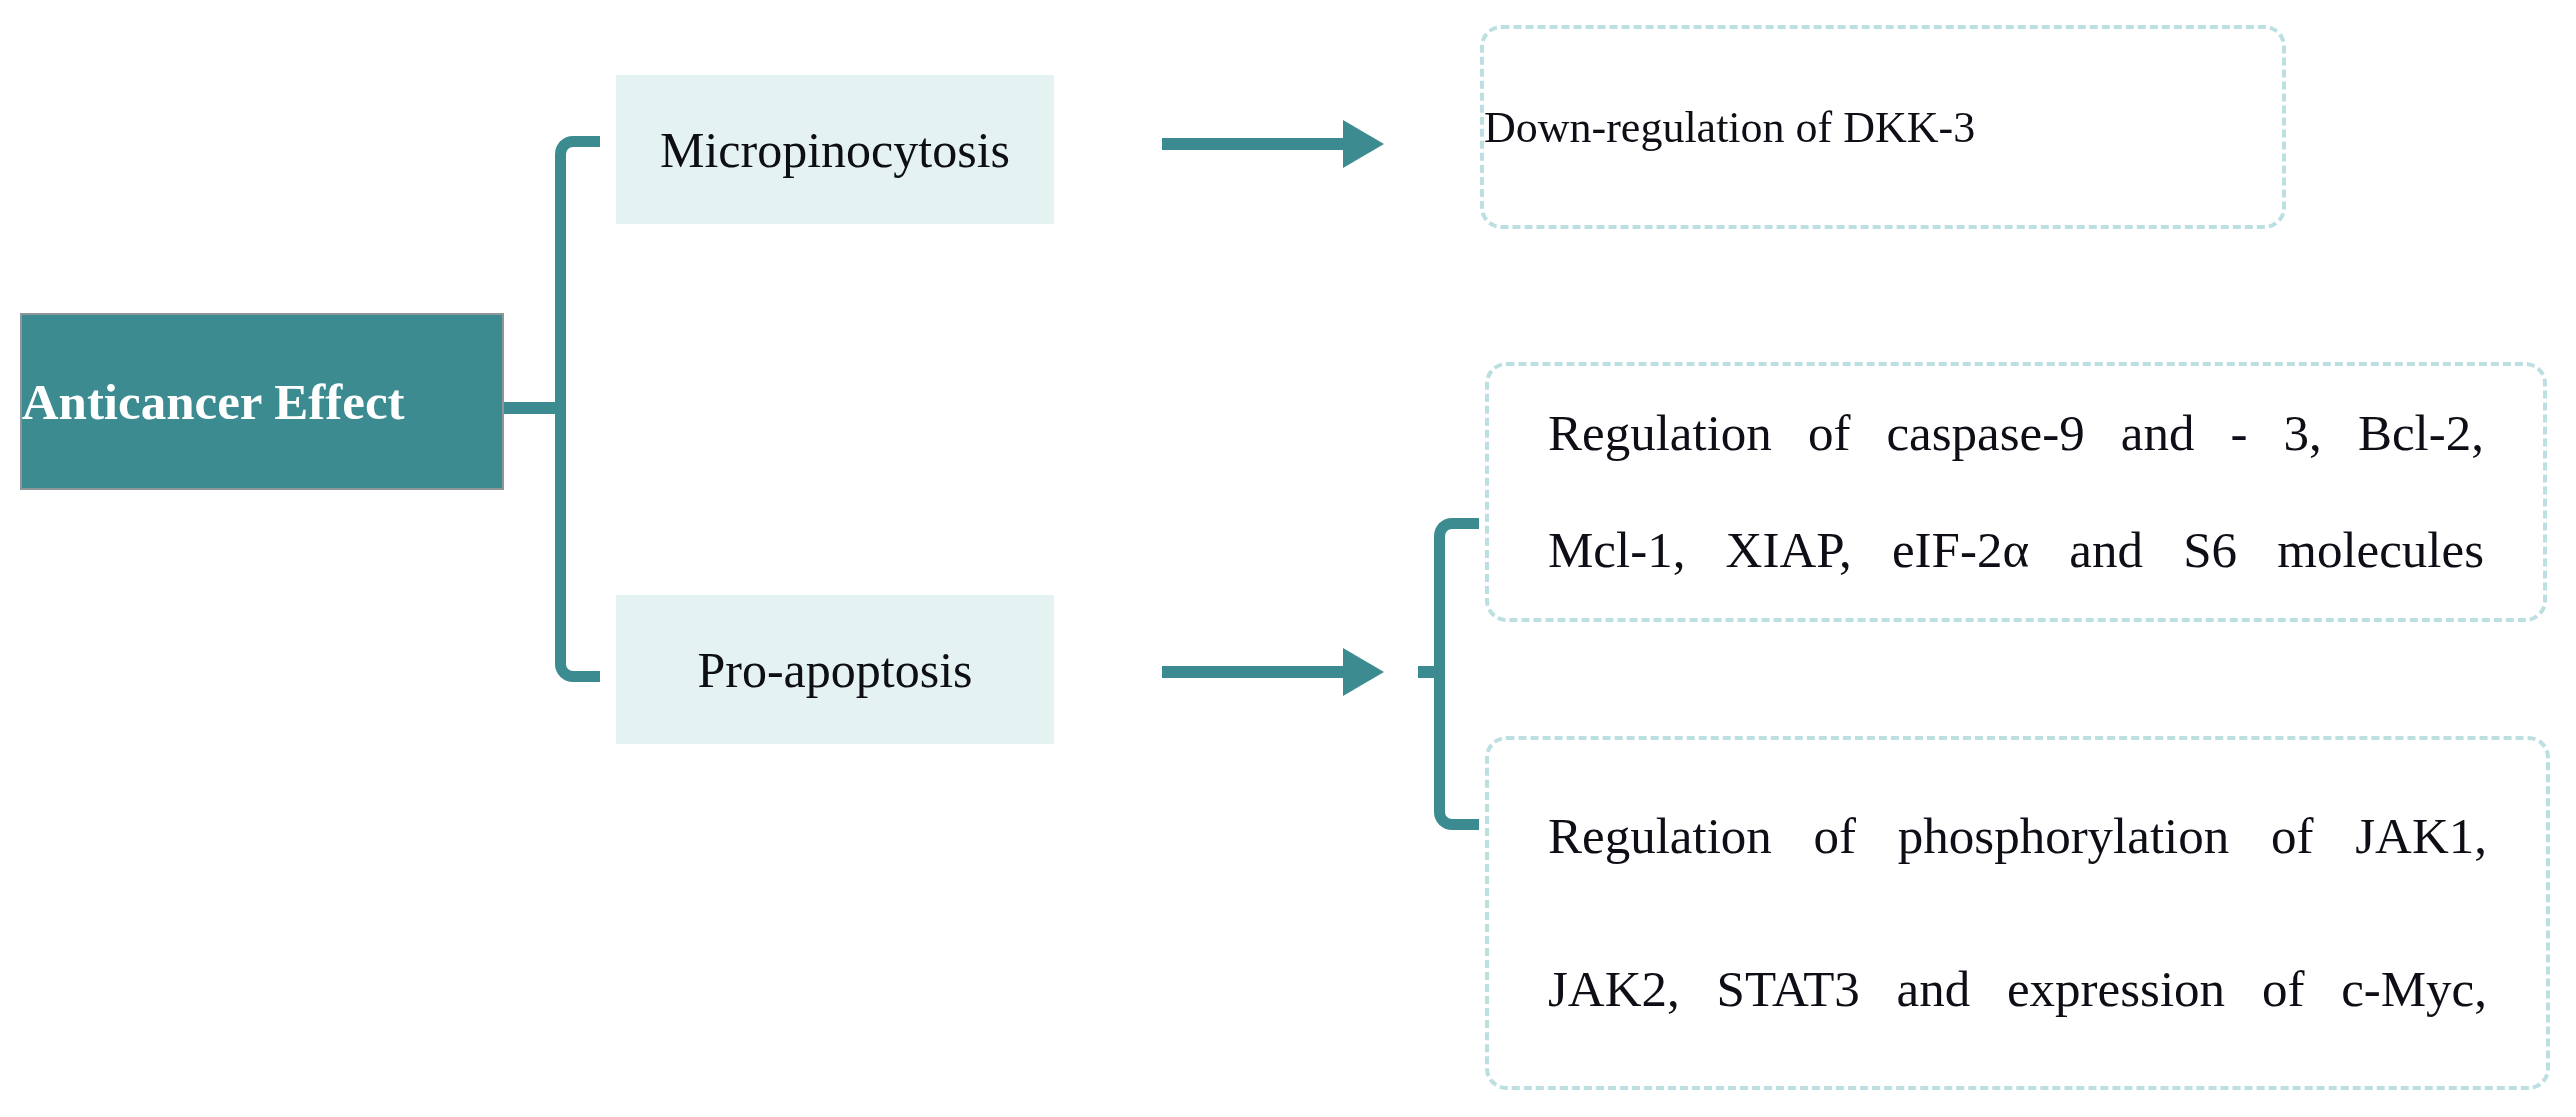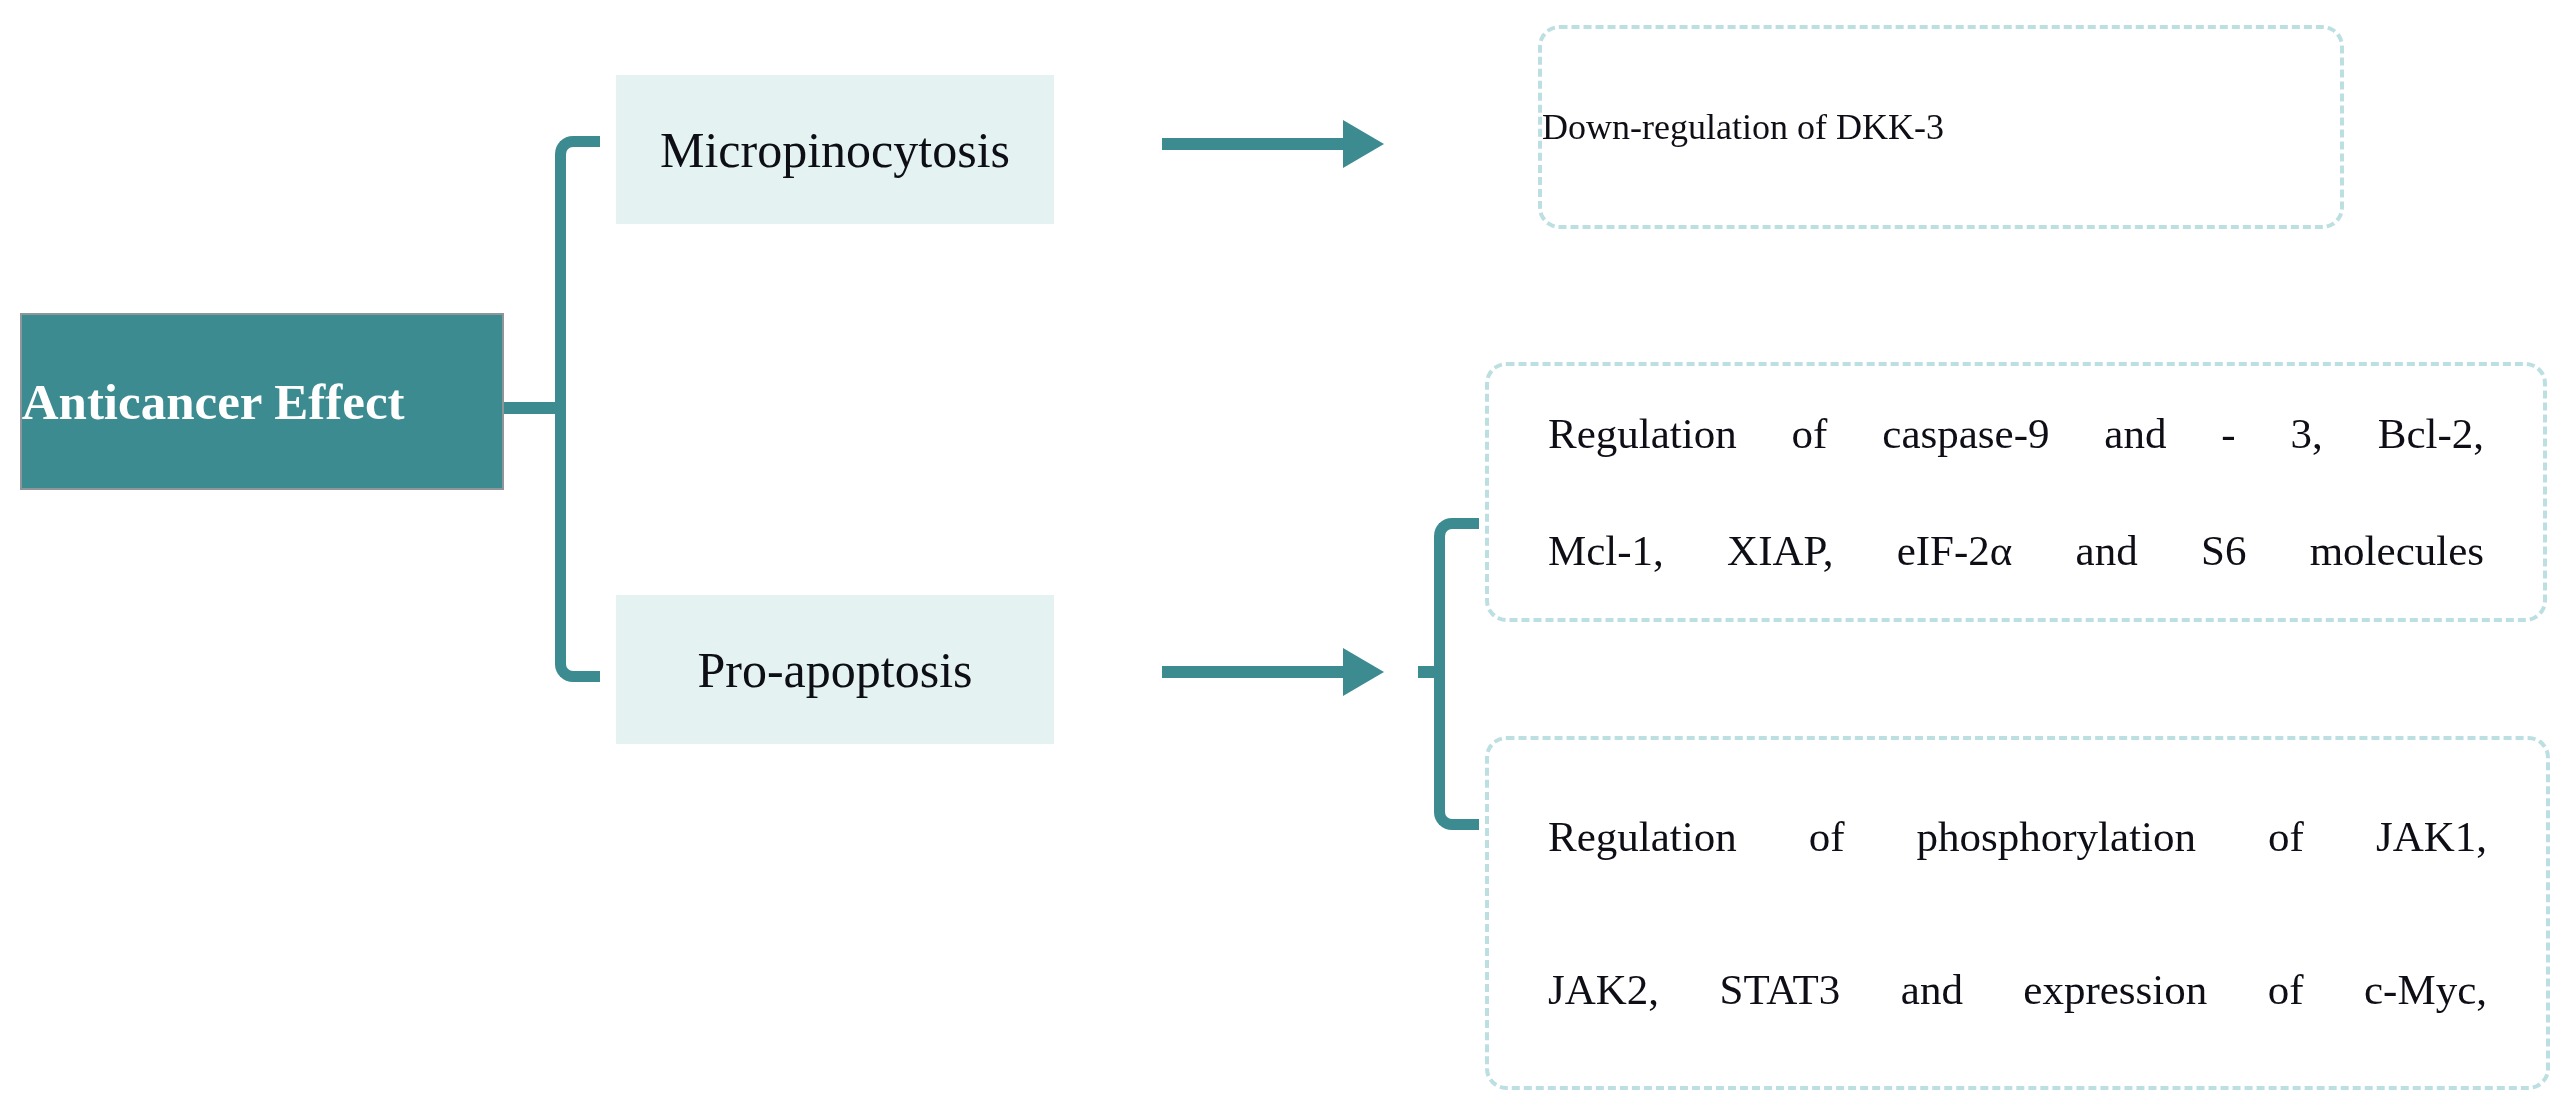--- a/index.html
+++ b/index.html
@@ -37,24 +37,24 @@
   }
   #branch-1{top:75px;}
   #branch-2{top:595px;justify-content:center;}
   
   .outcome-box{
     position:absolute;
     border:4.5px dashed var(--dashed-border);
     border-radius:21.5px;
     box-sizing:border-box;
     background:#FFFFFF;
-    font-size:43px;
+    font-size:51px;
     display:flex;flex-direction:column;justify-content:center;
   }
-  #outcome-1{left:1538px;top:25px;width:806px;height:204px;align-items:flex-end;font-size:36px;}
+  #outcome-1{left:1480px;top:25px;width:806px;height:204px;align-items:flex-end;font-size:44px;}
   #outcome-2{left:1485px;top:362px;width:1062px;height:260px;padding:0 59px;}
   #outcome-3{left:1485px;top:736px;width:1065px;height:354px;padding:0 59px;gap:36px;}
   .tline{display:block;width:100%;line-height:117px;white-space:nowrap;}
   #outcome-2 .tline,#outcome-3 .tline{white-space:normal;}
   .jline{text-align:justify;text-align-last:justify;}
   .lline{text-align:left;}
   
   .bracket{
     position:absolute;
     border:11.6px solid var(--teal);

